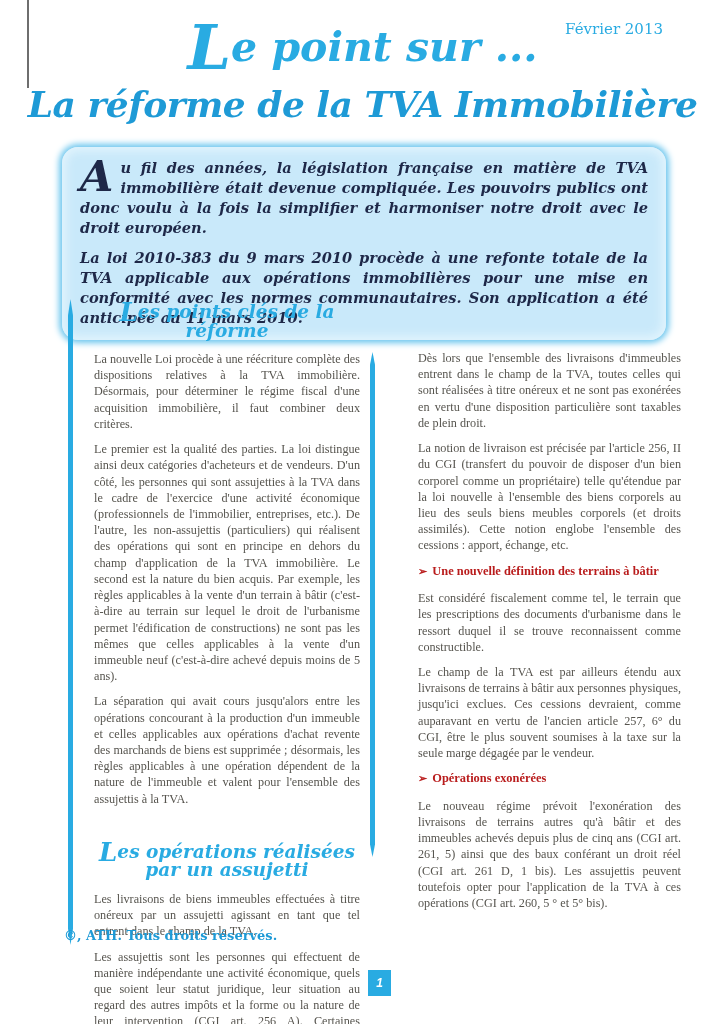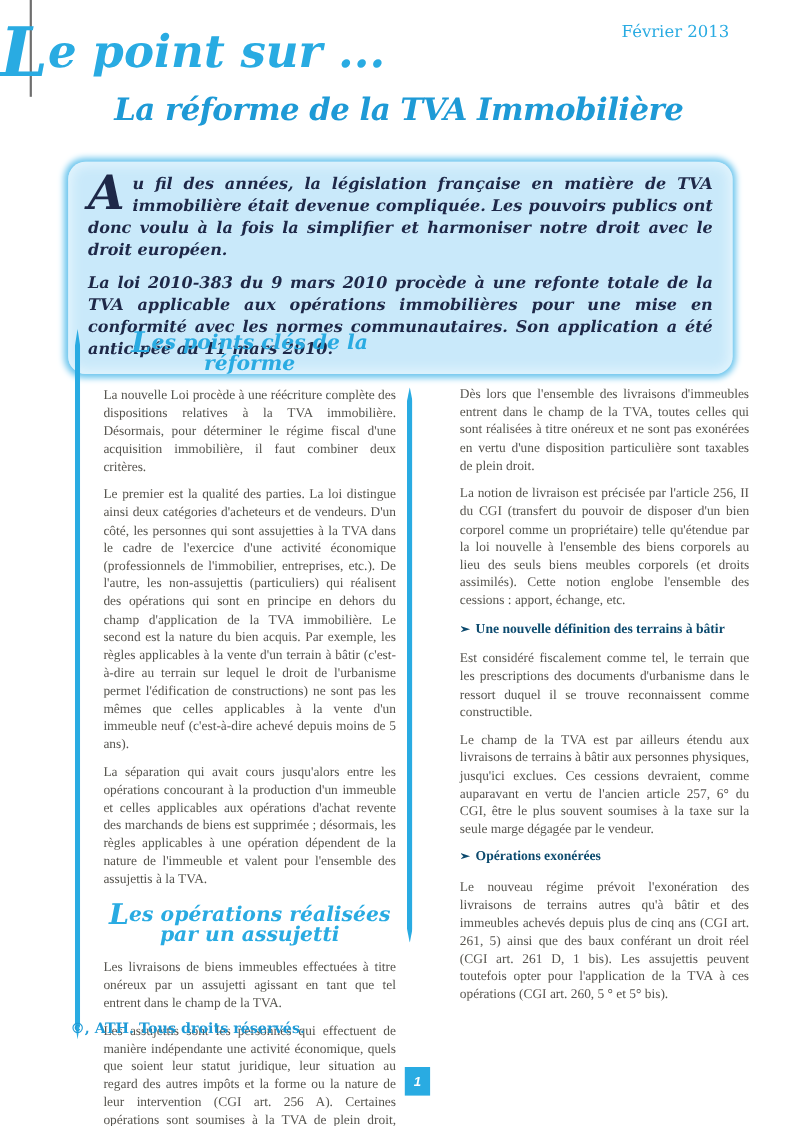--- a/index.html
+++ b/index.html
@@ -20,28 +20,28 @@
     border-top:9px solid #7f6547;border-left:9px solid #7f6547;}
   .bracket.br{right:0;bottom:2px;width:26px;height:22px;
     border-bottom:9px solid #7f6547;border-right:9px solid #7f6547;}
   .logo-text{position:absolute;left:13px;top:13px;
     font-family:"Liberation Sans", sans-serif;font-weight:bold;
     font-size:11.5px;line-height:1.05;color:#7f6547;letter-spacing:.2px;}
   .issue-date{position:absolute;right:62px;top:20px;
     font-family:"DejaVu Serif", serif;font-weight:normal;
     font-size:15px;color:#29abe2;}
   .title1{position:absolute;left:0;top:26px;width:100%;margin:0;
-    text-align:left;font-family:"DejaVu Serif", serif;
+    text-align:center;font-family:"DejaVu Serif", serif;
     font-style:italic;font-weight:bold;color:#29abe2;
     font-size:41px;line-height:1;}
   .title1 .cap{font-size:62px;line-height:.7;vertical-align:-8px;}
   .title2{position:absolute;left:0;top:86px;width:100%;margin:0;
     text-align:center;font-family:"DejaVu Serif", serif;
     font-style:italic;font-weight:bold;color:#1e9ad6;
-    font-size:28px;line-height:1;letter-spacing:-.5px;}
+    font-size:36px;line-height:1;letter-spacing:-.5px;}
 
   
   .intro{position:absolute;left:62px;top:147px;width:568px;min-height:100px;
     background:#c9e9fa;border-radius:16px;
     box-shadow:0 0 6px 3px #6cc6ee, inset 0 0 10px 4px #e2f4fd;
     padding:11px 18px 12px 18px;
     font-family:"DejaVu Serif", serif;font-style:italic;font-weight:bold;
     color:#1e2848;font-size:14.6px;line-height:1.38;text-align:justify;}
   .intro p{margin:0;}
   .intro p + p{margin-top:9px;}
@@ -58,23 +58,23 @@
   .col{position:absolute;color:#56544e;font-size:12.2px;line-height:1.33;
     text-align:justify;}
   .col p{margin:0 0 9px 0;}
   .left-col{left:94px;top:303px;width:266px;}
   .right-col{left:418px;top:350px;width:263px;}
 
   .sec-heading{margin:0 0 11px 0;font-family:"DejaVu Serif", serif;
     font-style:italic;font-weight:bold;color:#29abe2;
     font-size:18.5px;line-height:1;text-align:center;}
   .sec-heading .cap{font-size:26px;line-height:.7;vertical-align:-3px;}
-  .sec-heading.second{margin-top:16px;}
+  .sec-heading.second{margin-top:36px;}
 
-  .sub-heading{margin:5px 0 11px 0;font-weight:bold;color:#0c4a6e;
+  .sub-heading{margin:5px 0 11px 0;font-weight:bold;color:#b91c1c;
     font-size:12.4px;text-align:left;}
   .sub-heading .arrow{font-size:11px;margin-right:2px;}
 
   
   .copyright{position:absolute;left:64px;top:928px;
     font-family:"DejaVu Serif", serif;font-weight:bold;
     font-size:13px;color:#1e9ad6;}
   .page-badge{position:absolute;left:368px;top:970px;width:23px;height:26px;
     background:#29abe2;color:#ffffff;font-style:italic;font-weight:bold;
     font-size:12px;display:flex;align-items:center;justify-content:center;

